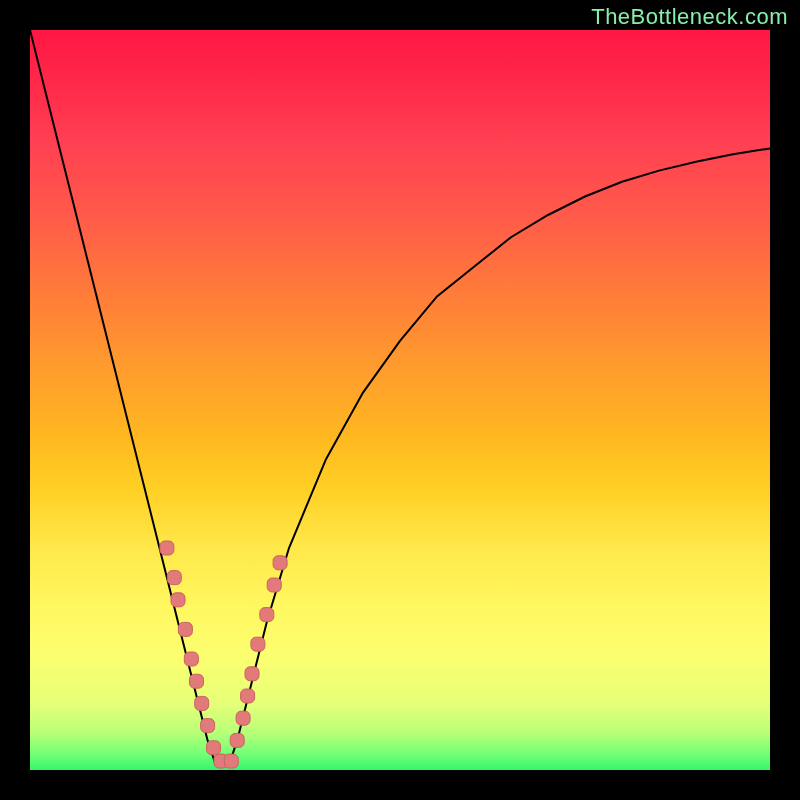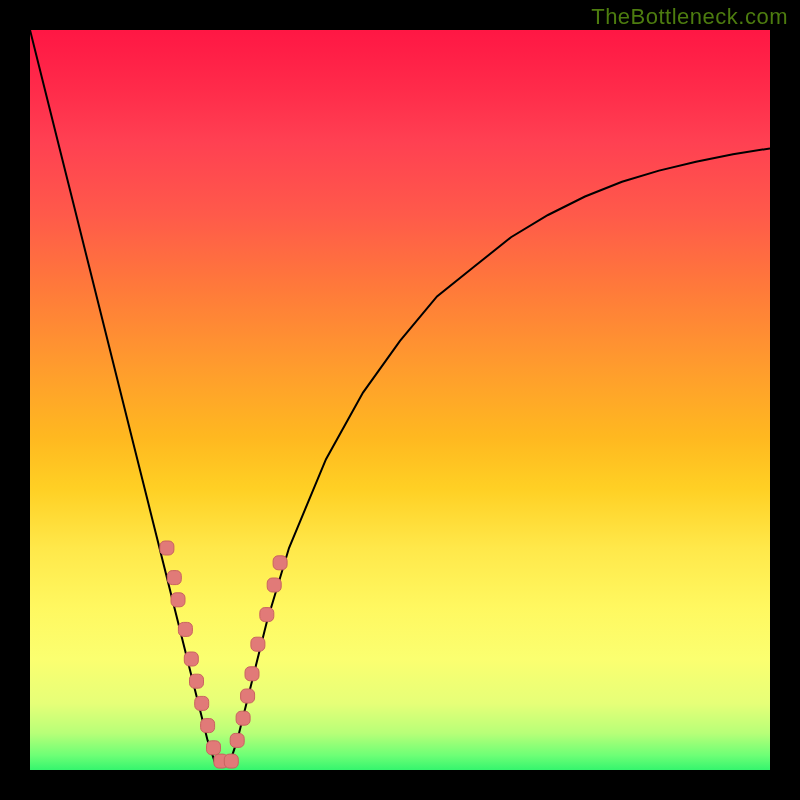--- a/index.html
+++ b/index.html
@@ -46,21 +46,21 @@
     width: 740px;
     height: 740px;
   }
   .watermark {
     position: absolute;
     top: 4px;
     right: 12px;
     font-family: Arial, Helvetica, sans-serif;
     font-size: 22px;
     font-weight: 500;
-    color: #4d7c0f;
+    color: #86efac;
     letter-spacing: 0.5px;
   }
 </style>
 </head>
 <body>
 <div class="frame">
   <div class="watermark">TheBottleneck.com</div>
   <div class="plot-area">
     <div class="gradient-bg"></div>
     <svg class="curve" viewBox="0 0 740 740">

